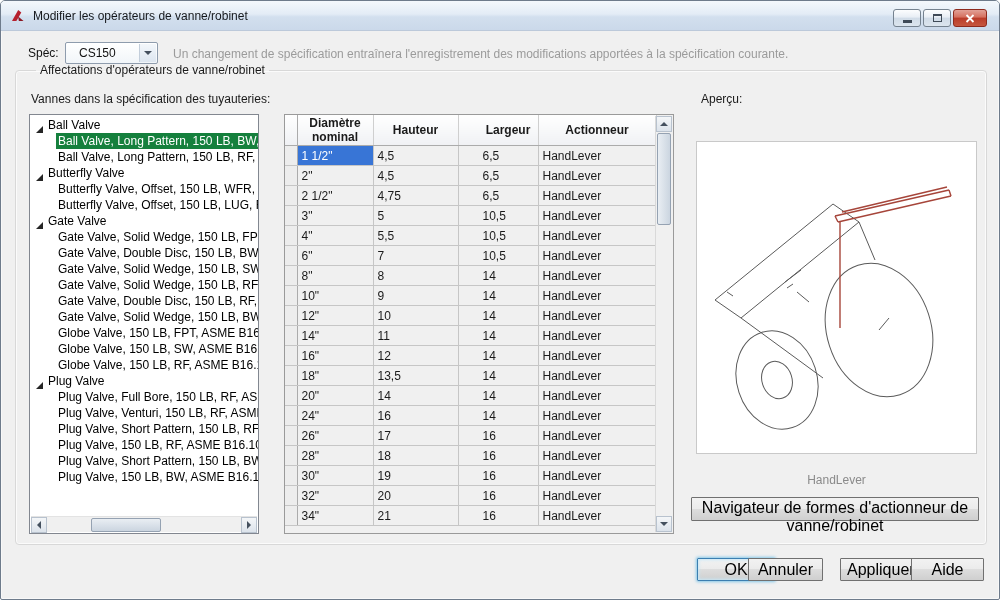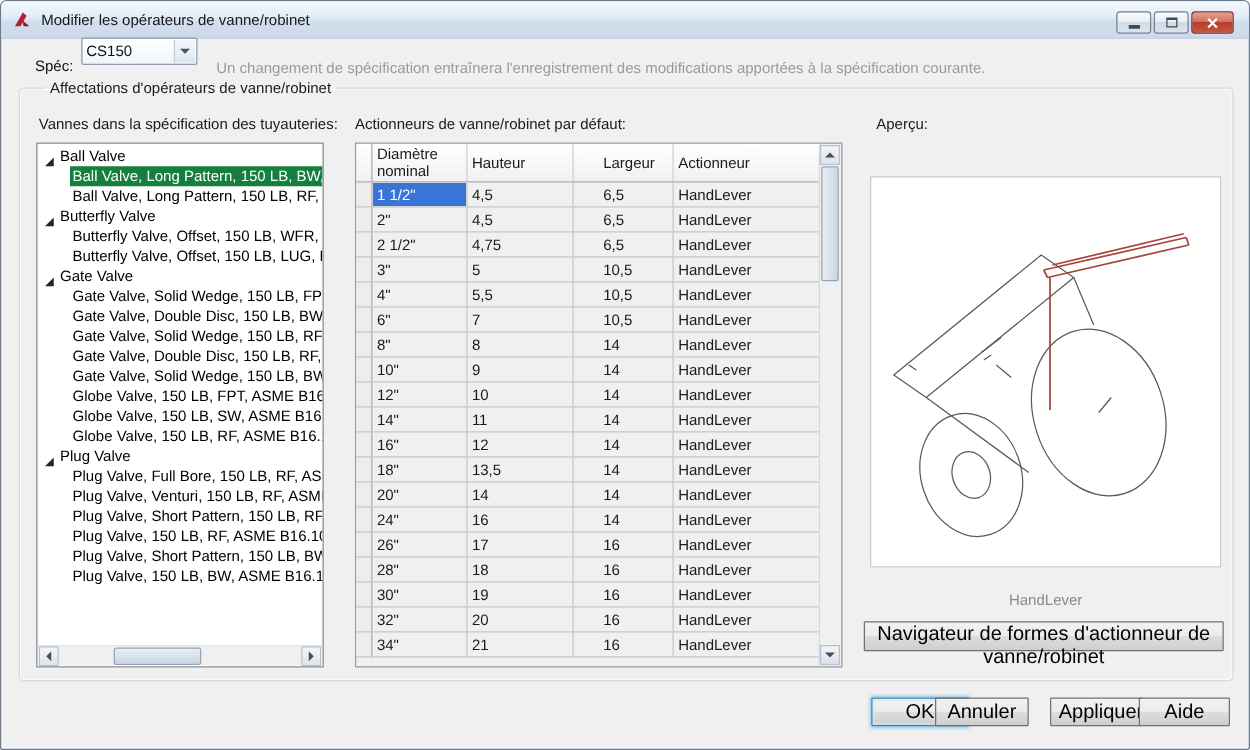--- a/index.html
+++ b/index.html
@@ -16,23 +16,23 @@
   .win-controls{position:absolute;top:8px;right:12px;display:flex;gap:2px;}
   .win-btn{width:28px;height:18px;border:1px solid #75828F;border-radius:3px;
     background:linear-gradient(#FCFDFE,#E8EEF5 45%,#D0DBE7 50%,#DCE5EE);
     display:flex;align-items:center;justify-content:center;}
   .win-btn.close{width:34px;border-color:#8E2A1D;
     background:linear-gradient(#E2A197,#D5705F 45%,#BA3C2A 50%,#C6573F);}
   .glyph-min{width:9px;height:3px;background:#3F4A57;margin-top:7px;}
   .glyph-max{width:9px;height:8px;border:1px solid #3F4A57;border-top-width:2px;background:transparent;}
   
   .spec-label{position:absolute;left:27px;top:45px;font-size:12px;color:#111;}
-  .combo{position:absolute;left:64px;top:29px;width:93px;height:22px;border:1px solid #8E9CAD;
+  .combo{position:absolute;left:64px;top:41px;width:93px;height:22px;border:1px solid #8E9CAD;
     border-radius:2px;background:linear-gradient(#FFFFFF,#F1F5F9);font-size:12px;color:#111;
-    display:flex;align-items:center;padding-left:3px;}
+    display:flex;align-items:center;padding-left:13px;}
   .combo-arrow-zone{position:absolute;right:1px;top:1px;bottom:1px;width:17px;
     background:linear-gradient(#F3F7FB,#DDE6F0);border-left:1px solid #C3CEDB;
     display:flex;align-items:center;justify-content:center;}
   .tri{width:0;height:0;display:inline-block;}
   .tri-down{border-left:4px solid transparent;border-right:4px solid transparent;border-top:4px solid #44505E;}
   .tri-up{border-left:4px solid transparent;border-right:4px solid transparent;border-bottom:4px solid #44505E;}
   .tri-left{border-top:4px solid transparent;border-bottom:4px solid transparent;border-right:4px solid #44505E;}
   .tri-right{border-top:4px solid transparent;border-bottom:4px solid transparent;border-left:4px solid #44505E;}
   .spec-note{position:absolute;left:172px;top:46px;font-size:12px;color:#9B9B9B;}
   
@@ -61,21 +61,21 @@
     background:linear-gradient(#E9EEF3,#CBD5E0);}
   .vscroll{position:absolute;right:1px;top:1px;bottom:1px;width:17px;background:#F0F0F0;border-left:1px solid #D9D9D9;}
   .vscroll .sbtn.up{top:0;left:0;width:16px;}
   .vscroll .sbtn.down{bottom:0;left:0;width:16px;}
   .vthumb{position:absolute;top:17px;left:1px;width:14px;height:92px;border:1px solid #95A2B2;border-radius:2px;
     background:linear-gradient(90deg,#E9EEF3,#CBD5E0);}
   
   .gridbox{position:absolute;left:283px;top:113px;width:390px;height:420px;background:#F0F0F0;
     border:1px solid #9A9A9A;overflow:hidden;}
   table.grid{border-collapse:collapse;table-layout:fixed;width:371px;}
-  table.grid th{height:20px;font-size:12px;font-weight:normal;text-align:left;color:#1A1A1A;
+  table.grid th{height:20px;font-size:12px;font-weight:bold;text-align:center;color:#1A1A1A;
     background:linear-gradient(#FFFFFF,#F0F1F4);border-right:1px solid #CFCFCF;border-bottom:1px solid #ABABAB;
     padding:1px 4px;line-height:14px;vertical-align:middle;}
   table.grid td{height:20px;font-size:12px;color:#1A1A1A;background:#F0F0F0;
     border-right:1px solid #C6C6C6;border-bottom:1px solid #C6C6C6;padding:0 4px;white-space:nowrap;overflow:hidden;}
   table.grid .rowhead{width:12px;padding:0;background:#EDEDED;border-right:1px solid #ABABAB;}
   table.grid th.rowhead{background:linear-gradient(#FFFFFF,#F0F1F4);}
   table.grid .col0{width:76px;}
   table.grid .col1{width:85px;}
   table.grid .col2{width:80px;padding-left:24px;}
   table.grid .col3{width:118px;}
@@ -162,20 +162,23 @@
           <span class="expander"></span>
           <span class="tree-label">Gate Valve</span>
         </div>
         <div class="tree-row">
           <span class="tree-label child">Gate Valve, Solid Wedge, 150 LB, FPT</span>
         </div>
         <div class="tree-row">
           <span class="tree-label child">Gate Valve, Double Disc, 150 LB, BW,</span>
         </div>
         <div class="tree-row">
+          <span class="tree-label child">Gate Valve, Solid Wedge, 150 LB, SW</span>
+        </div>
+        <div class="tree-row">
           <span class="tree-label child">Gate Valve, Solid Wedge, 150 LB, RF,</span>
         </div>
         <div class="tree-row">
           <span class="tree-label child">Gate Valve, Double Disc, 150 LB, RF,</span>
         </div>
         <div class="tree-row">
           <span class="tree-label child">Gate Valve, Solid Wedge, 150 LB, BW</span>
         </div>
         <div class="tree-row">
           <span class="tree-label child">Globe Valve, 150 LB, FPT, ASME B16.1</span>
@@ -213,21 +216,20 @@
       <div class="sbtn left">
           <span class="tri tri-left"></span>
         </div>
       <div class="hthumb"></div>
       <div class="sbtn right">
           <span class="tri tri-right"></span>
         </div>
     </div>
   </div>
 
-  <span class="panel-label" style="left:283px;top:91px;">Actionneurs de vanne/robinet par défaut:</span>
   <div class="gridbox">
     <table class="grid">
       <thead>
           <tr id="grid-head">
             <th class="rowhead"></th>
             <th class="col0">Diamètre nominal</th>
             <th class="col1">Hauteur</th>
             <th class="col2">Largeur</th>
             <th class="col3">Actionneur</th>
           </tr>

